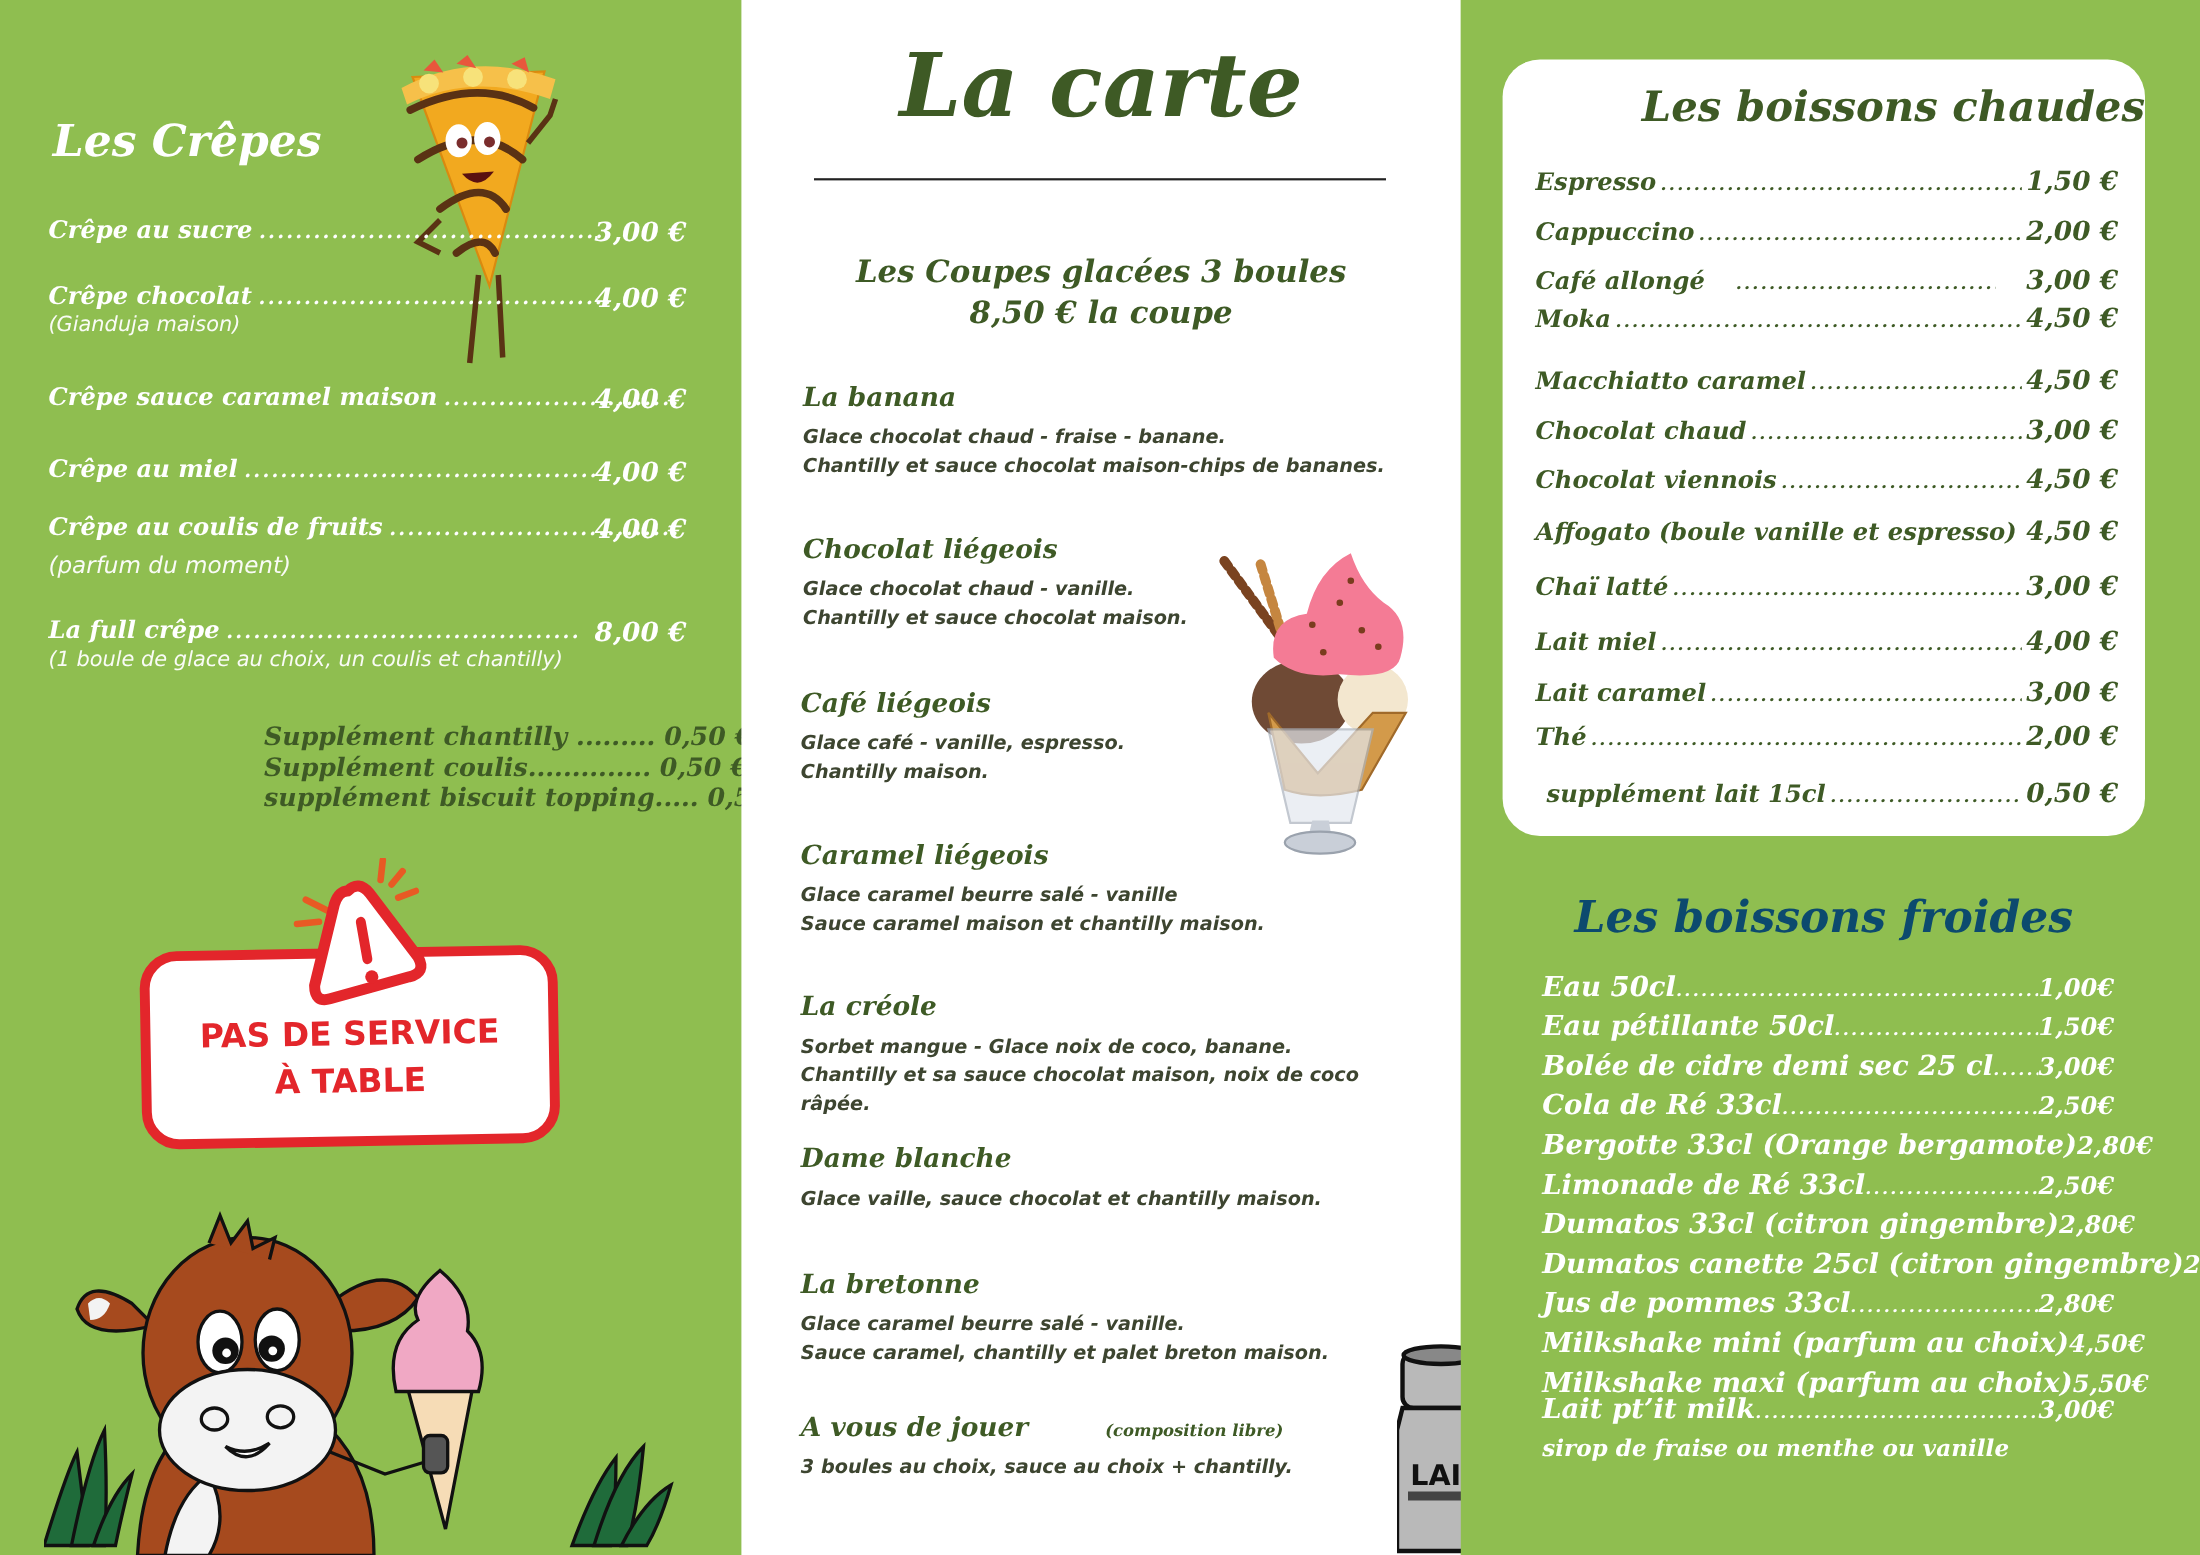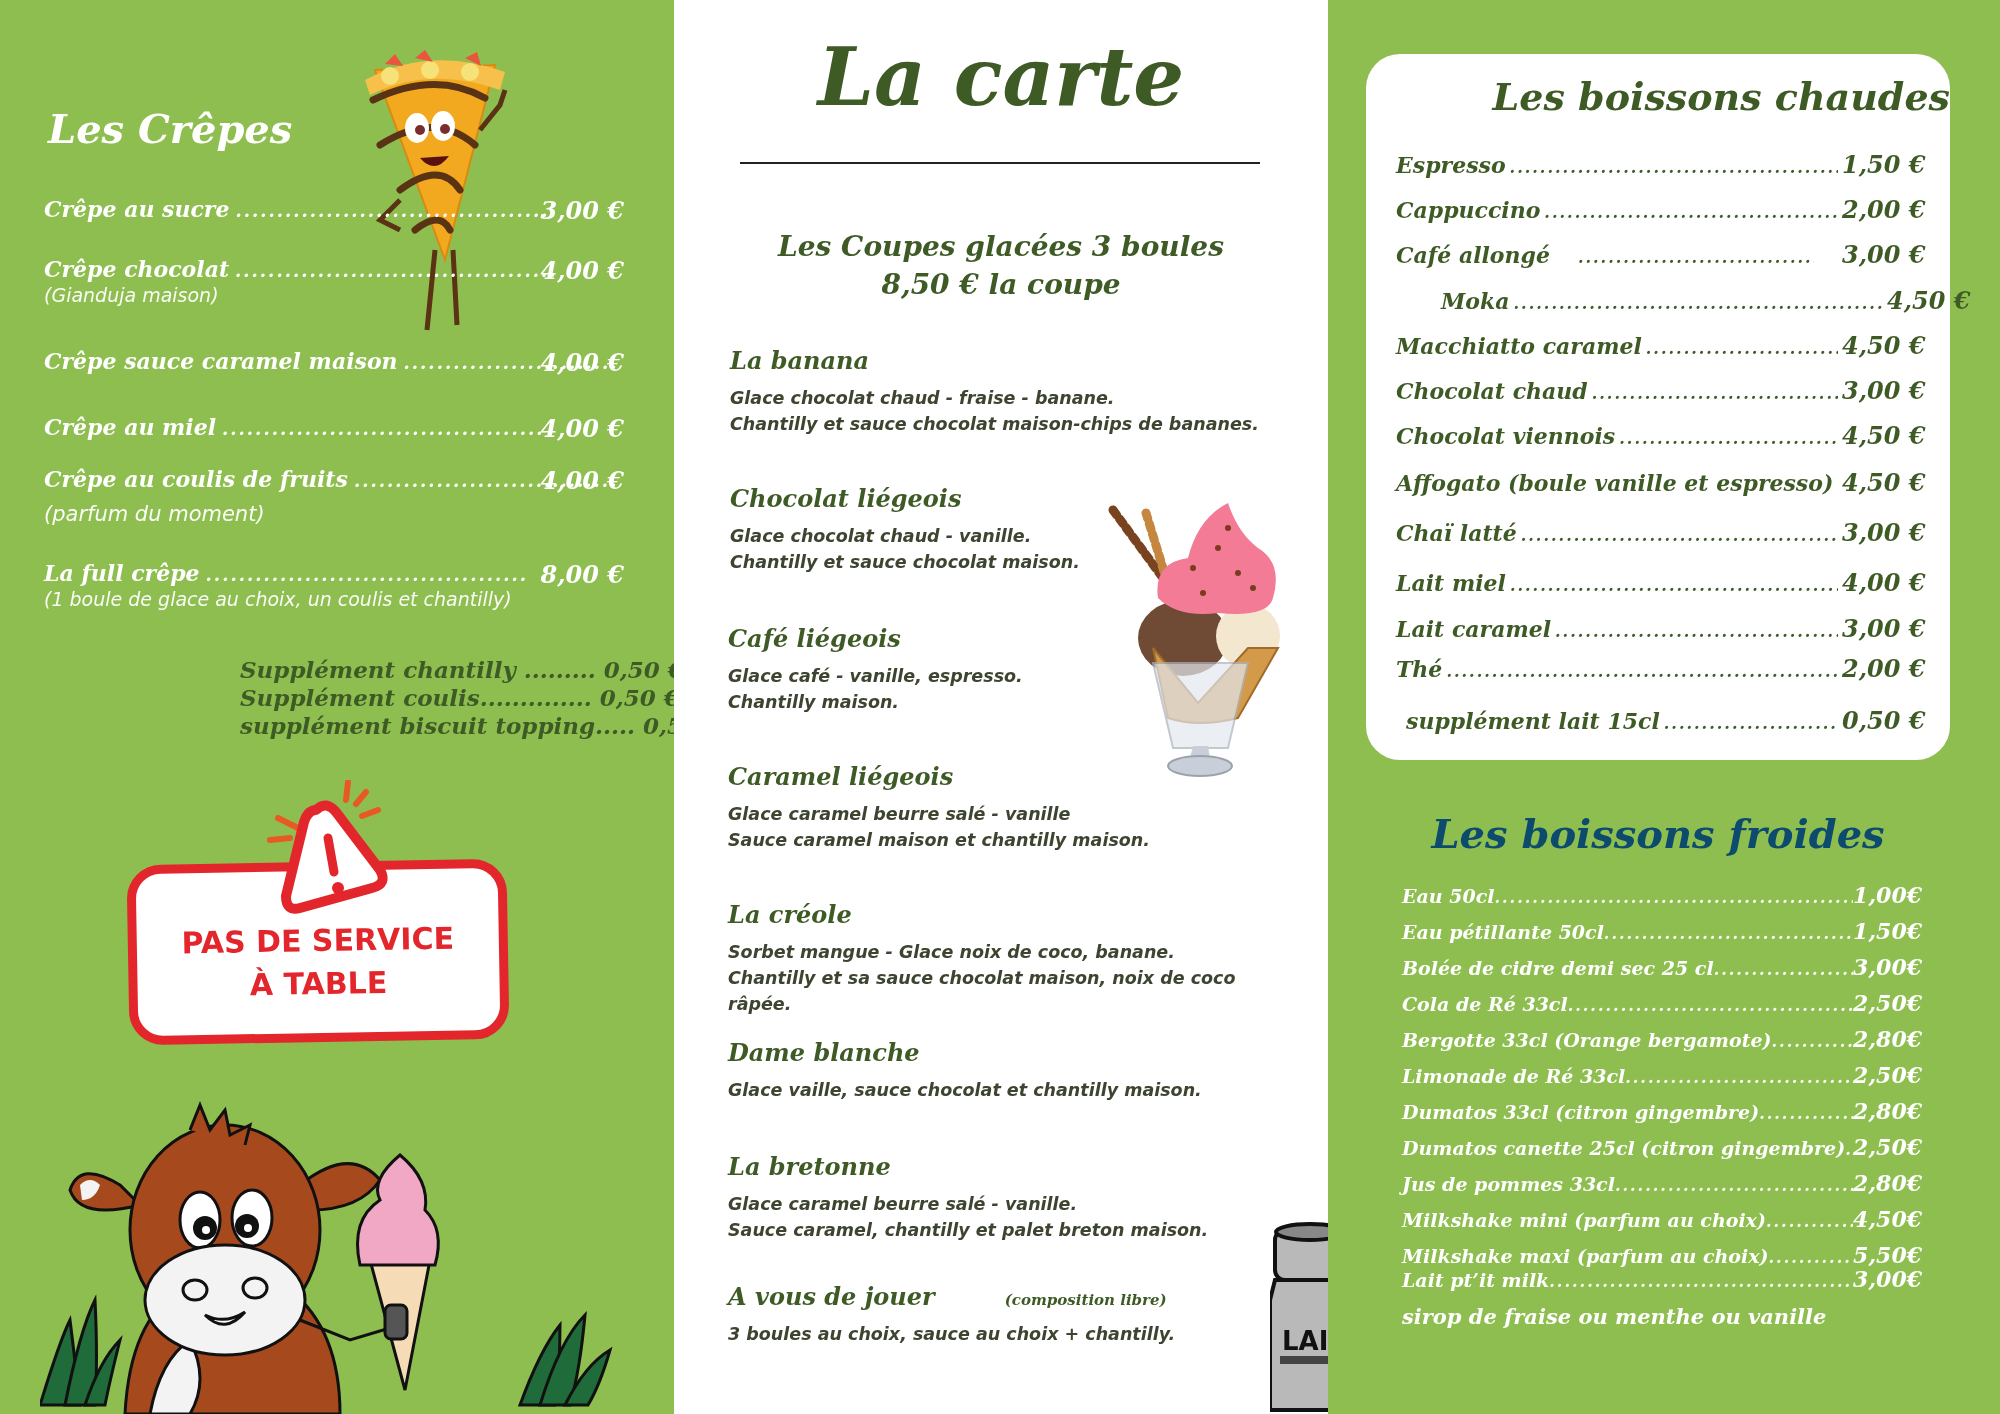--- a/index.html
+++ b/index.html
@@ -47,21 +47,21 @@
   
   .hot-card { position: absolute; left: 1366px; top: 54px; width: 584px; height: 706px; background: #fff; border-radius: 34px; }
   .hot-title { position: absolute; left: 1366px; width: 584px; top: 74px; text-align: right; font-size: 38px; color: #3e5a25; }
   .hot-row { position: absolute; left: 1396px; width: 522px; color: #3e5a25; display: flex; align-items: baseline; }
   .hot-row .name { font-size: 22px; white-space: nowrap; }
   .hot-row .dots { flex: 1; overflow: hidden; white-space: nowrap; font-size: 16px; margin: 0 4px; letter-spacing: 2px; }
   .hot-row .price { font-size: 24px; width: 76px; text-align: left; white-space: nowrap; font-family: "DejaVu Serif", serif; font-style: italic; }
 
   .cold-title { position: absolute; left: 1366px; width: 584px; top: 810px; text-align: center; font-size: 40px; color: #0c4a6e; }
   .cold-row { position: absolute; left: 1402px; width: 520px; color: #ffffff; display: flex; align-items: baseline; }
-  .cold-row .name { font-size: 19px; white-space: nowrap; }
+  .cold-row .name { font-size: 25px; white-space: nowrap; }
   .cold-row .dots { flex: 1; overflow: hidden; white-space: nowrap; font-size: 16px; letter-spacing: 2px; }
   .cold-row .price { font-size: 22px; white-space: nowrap; font-family: "DejaVu Serif", serif; font-style: italic; }
   .syrup { position: absolute; left: 1402px; top: 1304px; color: #fff; font-size: 21px; }
 </style>
 </head>
 <body>
 
 <div class="panel-left"></div>
 
 <div class="crepes-title script">Les Crêpes</div>
@@ -311,21 +311,21 @@
 <div class="hot-row script" style="top:195px;">
     <span class="name">Cappuccino</span>
     <span class="dots">................................................................................</span>
     <span class="price">2,00 €</span>
   </div>
 <div class="hot-row script" style="top:240px;gap:24px;">
     <span class="name">Café allongé</span>
     <span class="dots">................................................................................</span>
     <span class="price">3,00 €</span>
   </div>
-<div class="hot-row script" style="top:286px;margin-left:45px;">
+<div class="hot-row script" style="top:274px;">
     <span class="name">Moka</span>
     <span class="dots">................................................................................</span>
     <span class="price">4,50 €</span>
   </div>
 <div class="hot-row script" style="top:331px;">
     <span class="name">Macchiatto caramel</span>
     <span class="dots">................................................................................</span>
     <span class="price">4,50 €</span>
   </div>
 <div class="hot-row script" style="top:376px;">

